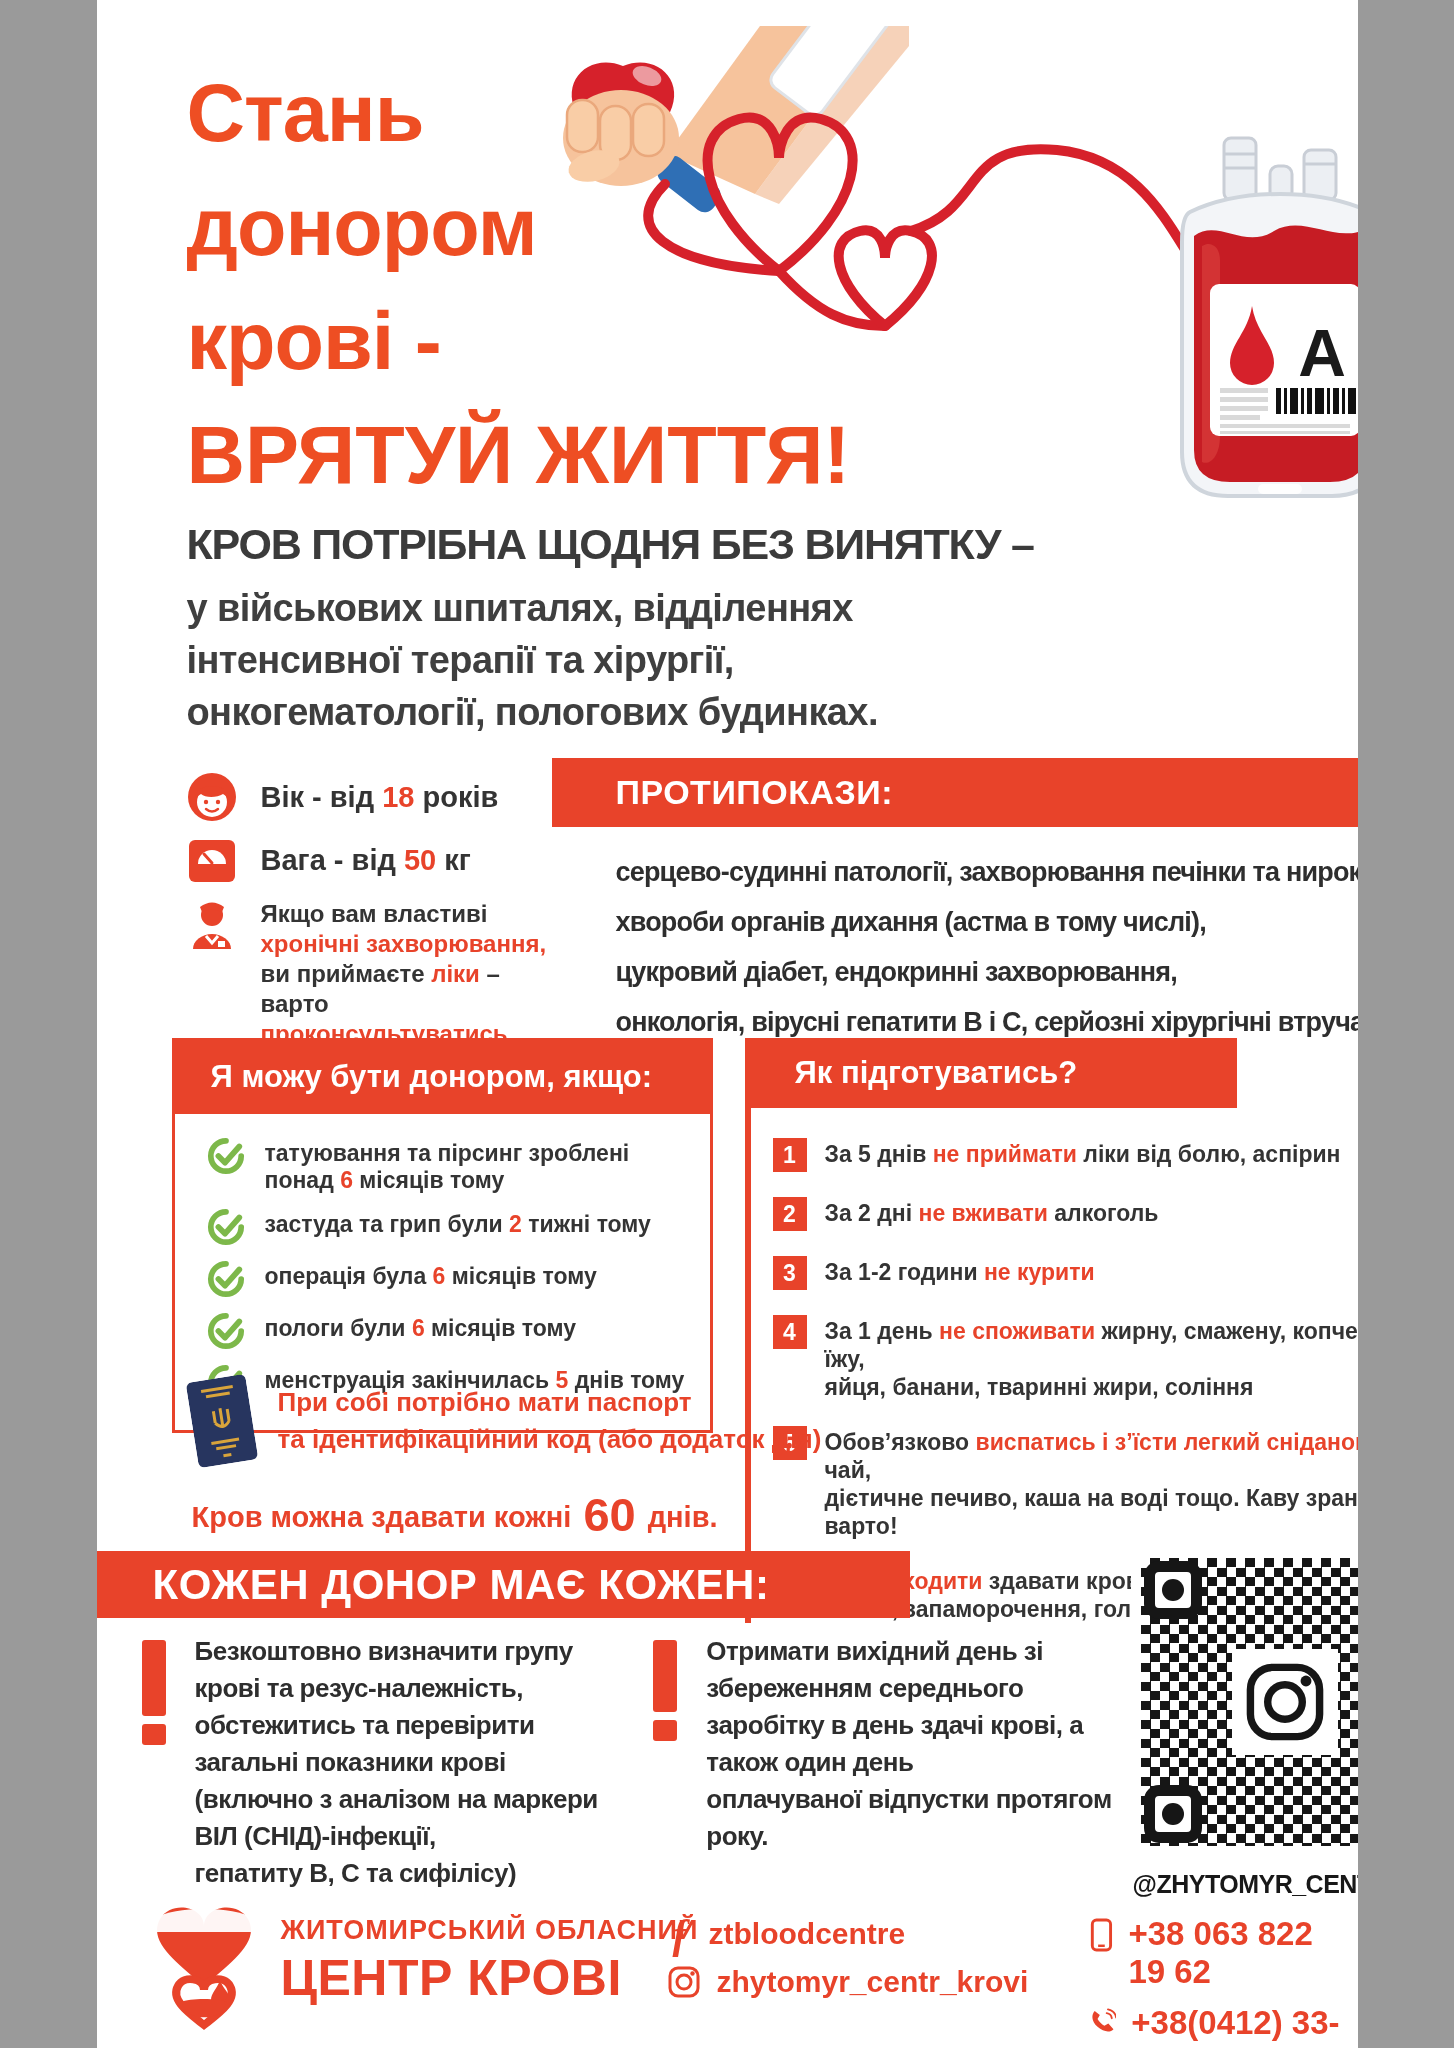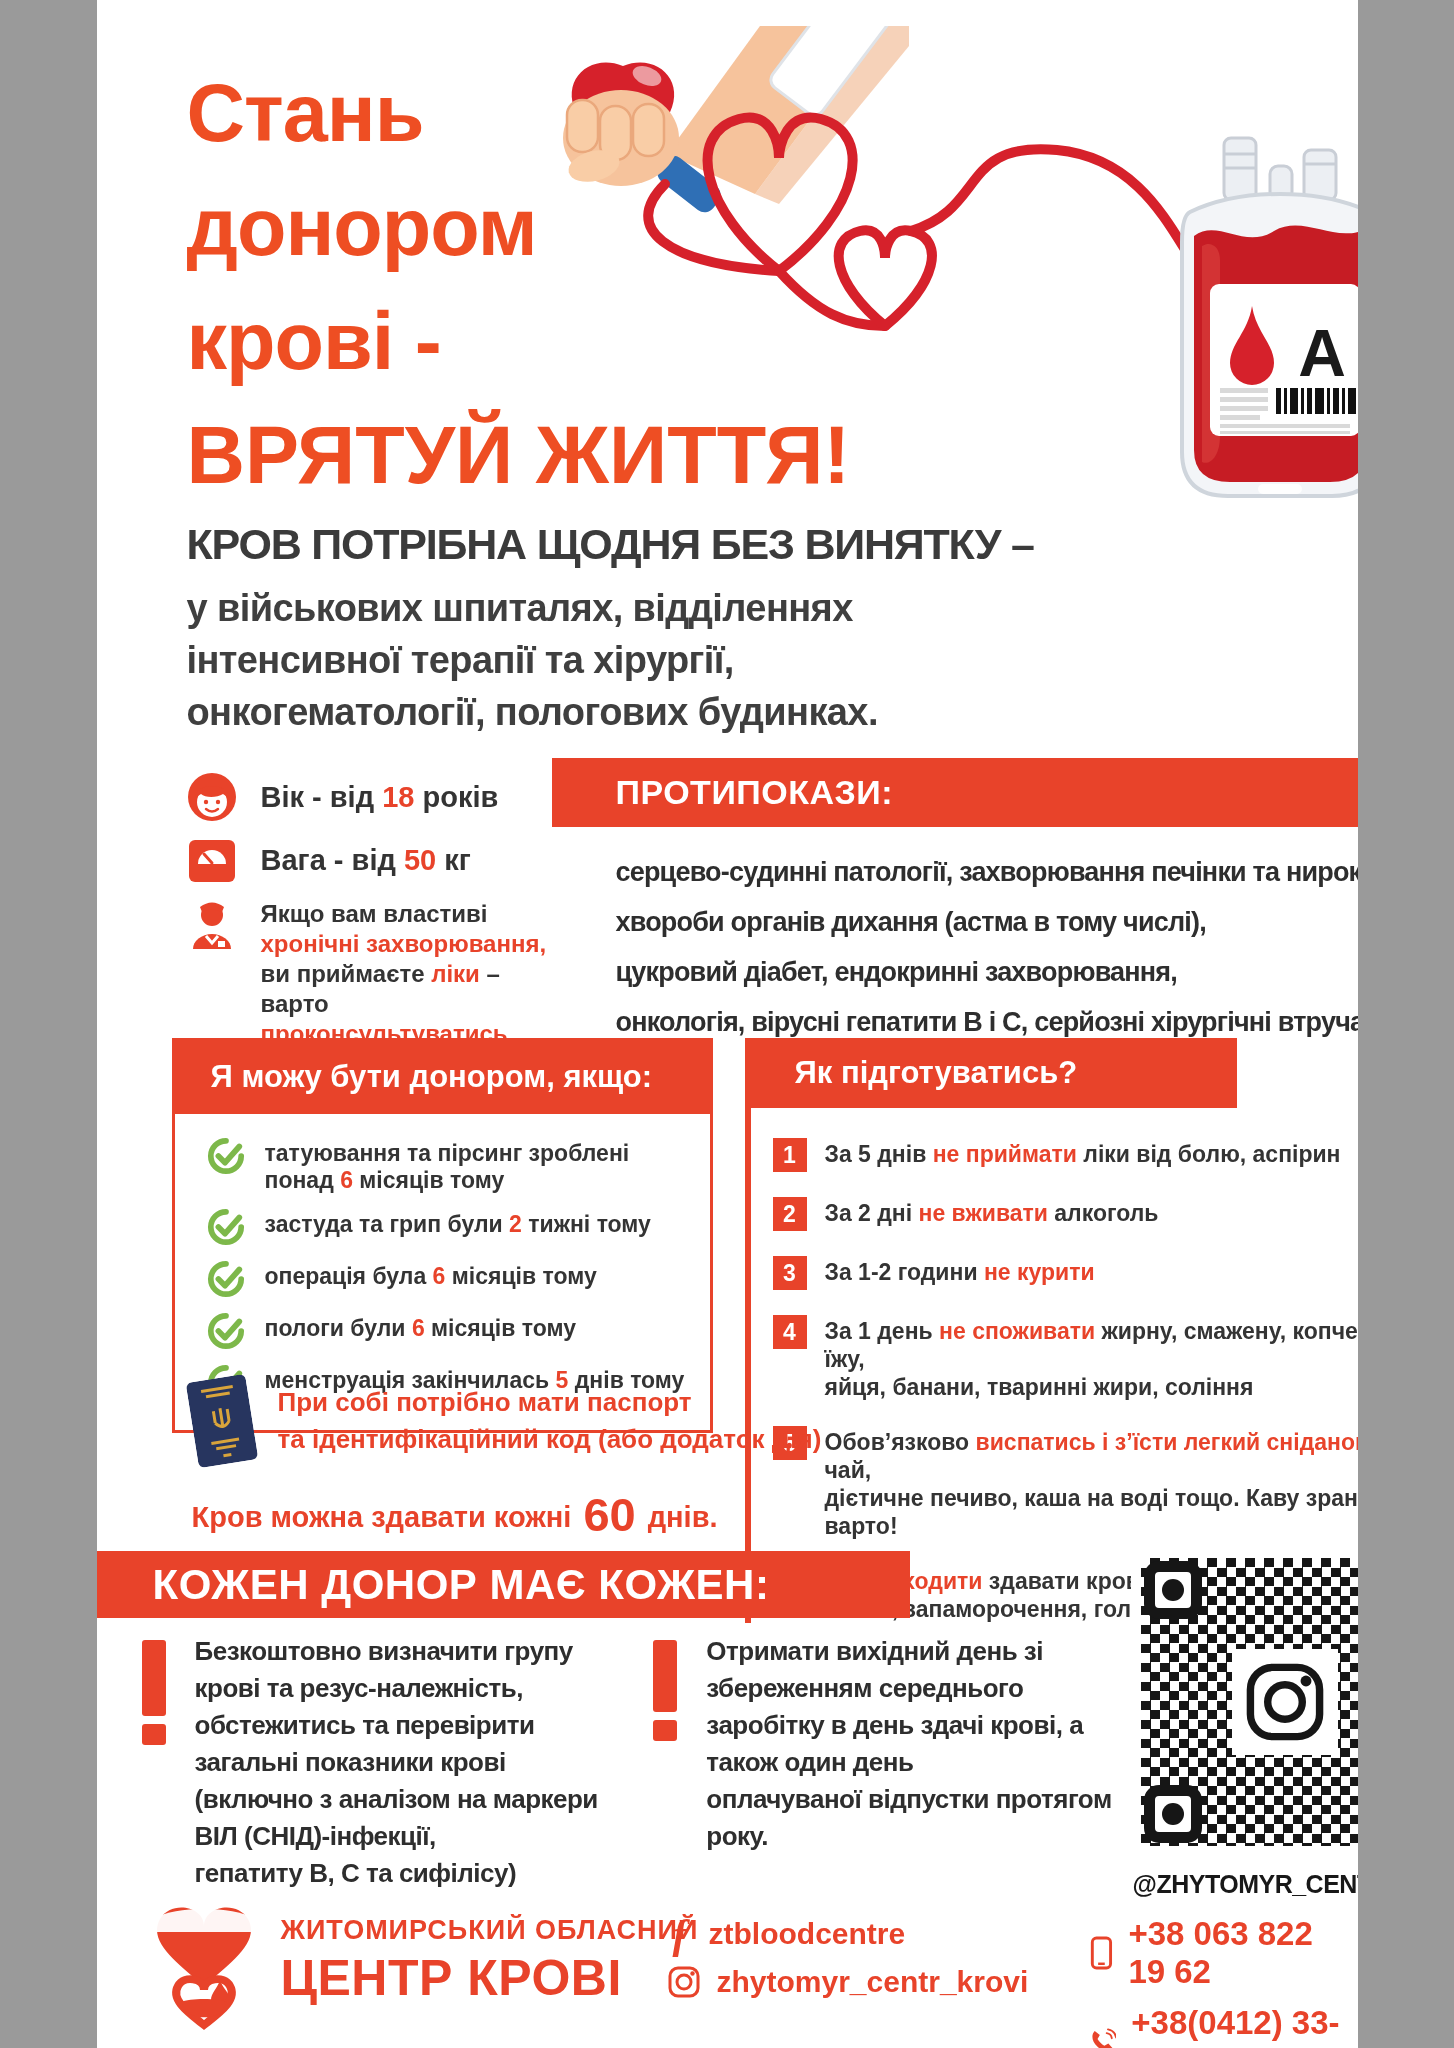--- a/index.html
+++ b/index.html
@@ -81,21 +81,21 @@
 
   
   .logo{position:absolute; left:46px; top:1892px; width:122px; height:140px;}
   .org{position:absolute; left:184px; top:1915px; color:var(--c-accent);}
   .org1{font-size:27px; font-weight:700; letter-spacing:1px;}
   .org2{font-size:50px; font-weight:800; letter-spacing:0.5px; margin-top:3px;}
   .social{position:absolute; left:570px; top:1917px; display:flex; flex-direction:column; gap:14px;}
   .social-row{display:flex; align-items:center; gap:16px; color:var(--c-accent); font-size:30px; font-weight:700;}
   .fb-glyph{font-family:"Liberation Serif",serif; font-style:italic; font-weight:700; font-size:42px; line-height:34px; width:26px; text-align:center;}
   .phones{position:absolute; left:992px; top:1915px; display:flex; flex-direction:column; gap:13px;}
-  .phone-row{display:flex; align-items:center; gap:15px; color:var(--c-accent); font-size:33px; font-weight:700;}
+  .phone-row{display:flex; gap:15px; color:var(--c-accent); font-size:33px; font-weight:700;}
 
   .fill-acc{fill:var(--c-accent);} .stroke-acc{stroke:var(--c-accent); fill:none;}
   .fill-blood{fill:var(--c-blood);} .stroke-blood{stroke:var(--c-blood); fill:none;}
 </style>
 </head>
 <body>
 
 <div class="poster">
 
   <div class="title">

